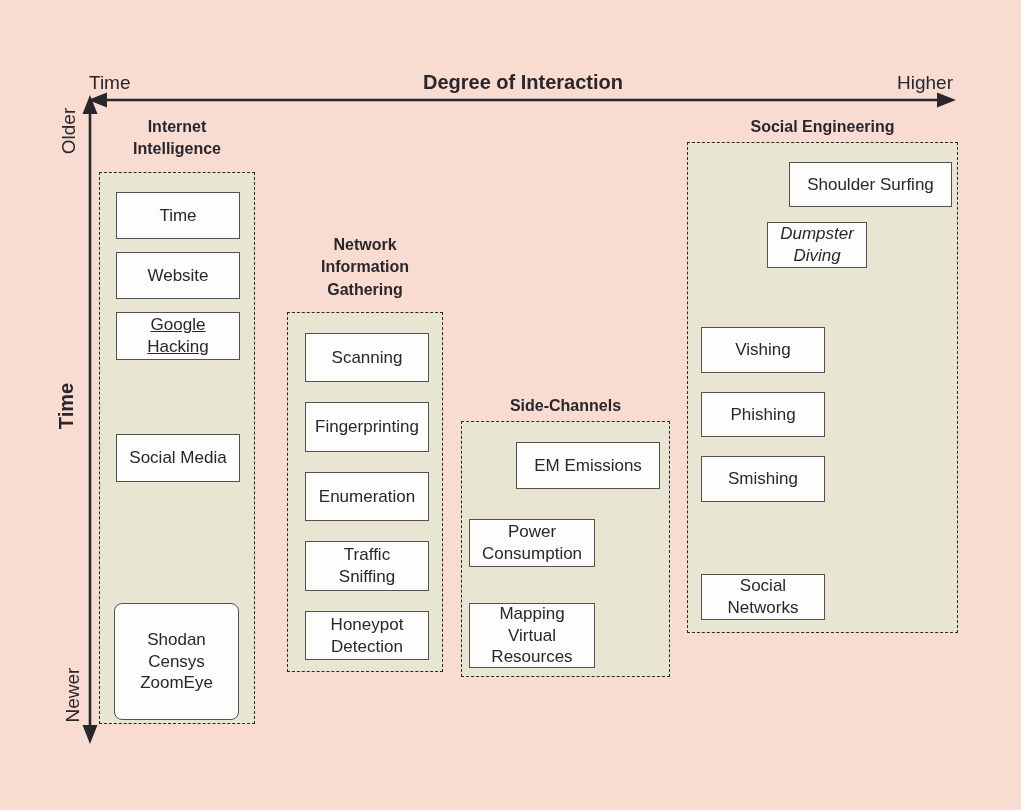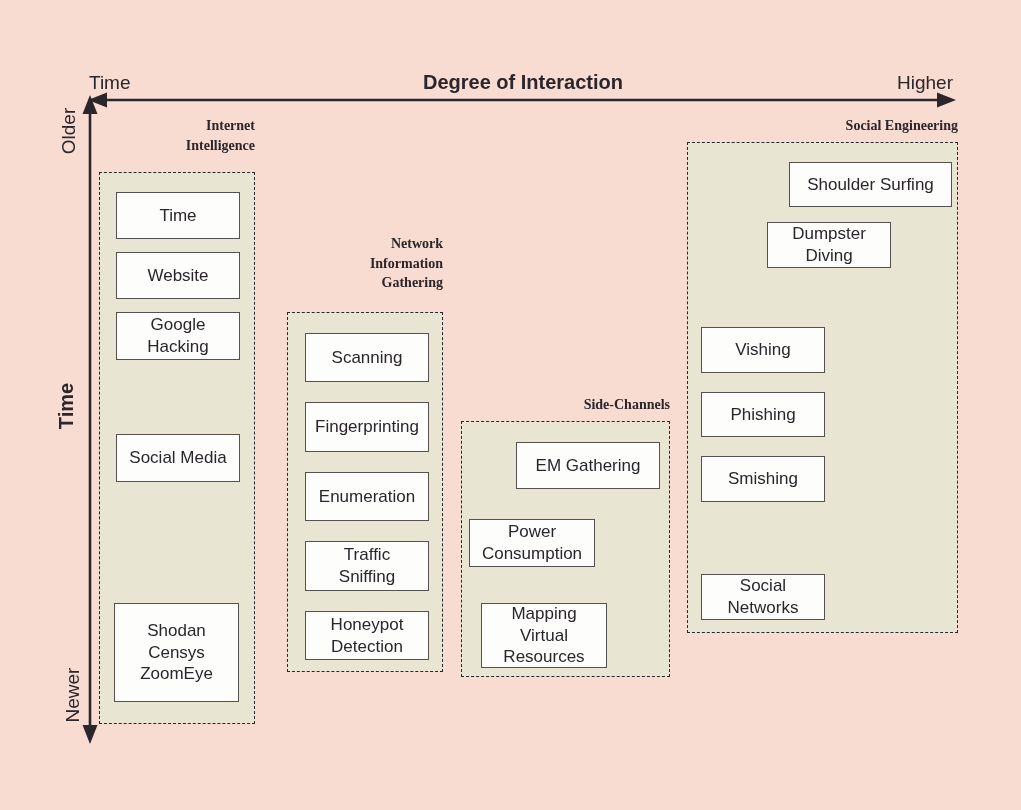--- a/index.html
+++ b/index.html
@@ -28,22 +28,22 @@
   }
   .v-label{
     position:absolute;transform:translate(-50%,-50%) rotate(-90deg);
     font-size:19px;line-height:1;white-space:nowrap;
   }
   .v-title{
     position:absolute;transform:translate(-50%,-50%) rotate(-90deg);
     font-size:20px;font-weight:bold;white-space:nowrap;
   }
   .group-title{
-    position:absolute;font-size:14px;font-weight:bold;line-height:1.4;
-    text-align:right;white-space:pre-line;font-family:Liberation Serif, serif;
+    position:absolute;font-size:16px;font-weight:bold;line-height:1.4;
+    text-align:center;white-space:pre-line;
   }
   .group-panel{
     position:absolute;background:var(--panel);
     border:1.4px dashed var(--line);
     box-sizing:border-box;
   }
   .node{
     position:absolute;background:var(--box);
     border:1px solid var(--boxborder);
     box-sizing:border-box;
@@ -73,52 +73,52 @@
 
   <div class="v-label" style="left:68px;top:131px;">Older</div>
   <div class="v-title" style="left:66px;top:406px;">Time</div>
   <div class="v-label" style="left:72px;top:695px;">Newer</div>
 
   <div class="group-title" style="left:99px;top:116px;width:156px;">Internet
 Intelligence</div>
   <div class="group-panel" style="left:99px;top:172px;width:156px;height:552px;"></div>
   <div class="node" style="left:116px;top:192px;width:124px;height:47px;">Time</div>
   <div class="node" style="left:116px;top:252px;width:124px;height:47px;">Website</div>
-  <div class="node" style="left:116px;top:312px;width:124px;height:48px;">Google
+  <div class="node" style="left:116px;top:312px;width:124px;height:48px;text-decoration:underline;">Google
 Hacking</div>
   <div class="node" style="left:116px;top:434px;width:124px;height:48px;">Social Media</div>
-  <div class="node" style="left:114px;top:603px;width:125px;height:99px;">Shodan
+  <div class="node" style="left:114px;top:603px;width:125px;height:117px;border-radius:8px;">Shodan
 Censys
 ZoomEye</div>
 
   <div class="group-title" style="left:287px;top:234px;width:156px;">Network
 Information
 Gathering</div>
   <div class="group-panel" style="left:287px;top:312px;width:156px;height:360px;"></div>
   <div class="node" style="left:305px;top:333px;width:124px;height:49px;">Scanning</div>
   <div class="node" style="left:305px;top:402px;width:124px;height:50px;">Fingerprinting</div>
   <div class="node" style="left:305px;top:472px;width:124px;height:49px;">Enumeration</div>
   <div class="node" style="left:305px;top:541px;width:124px;height:50px;">Traffic
 Sniffing</div>
   <div class="node" style="left:305px;top:611px;width:124px;height:49px;">Honeypot
 Detection</div>
 
   <div class="group-title" style="left:461px;top:395px;width:209px;">Side-Channels</div>
   <div class="group-panel" style="left:461px;top:421px;width:209px;height:256px;"></div>
-  <div class="node" style="left:516px;top:442px;width:144px;height:47px;">EM Gathering</div>
+  <div class="node" style="left:516px;top:442px;width:144px;height:47px;">EM Emissions</div>
   <div class="node" style="left:469px;top:519px;width:126px;height:48px;">Power
 Consumption</div>
-  <div class="node" style="left:469px;top:603px;width:126px;height:65px;margin-left:12px;">Mapping
+  <div class="node" style="left:469px;top:603px;width:126px;height:65px;">Mapping
 Virtual
 Resources</div>
 
   <div class="group-title" style="left:687px;top:116px;width:271px;">Social Engineering</div>
   <div class="group-panel" style="left:687px;top:142px;width:271px;height:491px;"></div>
   <div class="node" style="left:789px;top:162px;width:163px;height:45px;">Shoulder Surfing</div>
-  <div class="node" style="left:767px;top:222px;width:124px;height:46px;">Dumpster
+  <div class="node" style="left:767px;top:222px;width:100px;height:46px;font-style:italic;">Dumpster
 Diving</div>
   <div class="node" style="left:701px;top:327px;width:124px;height:46px;">Vishing</div>
   <div class="node" style="left:701px;top:392px;width:124px;height:45px;">Phishing</div>
   <div class="node" style="left:701px;top:456px;width:124px;height:46px;">Smishing</div>
   <div class="node" style="left:701px;top:574px;width:124px;height:46px;">Social
 Networks</div>
 
 </div>
 
 </body></html>

